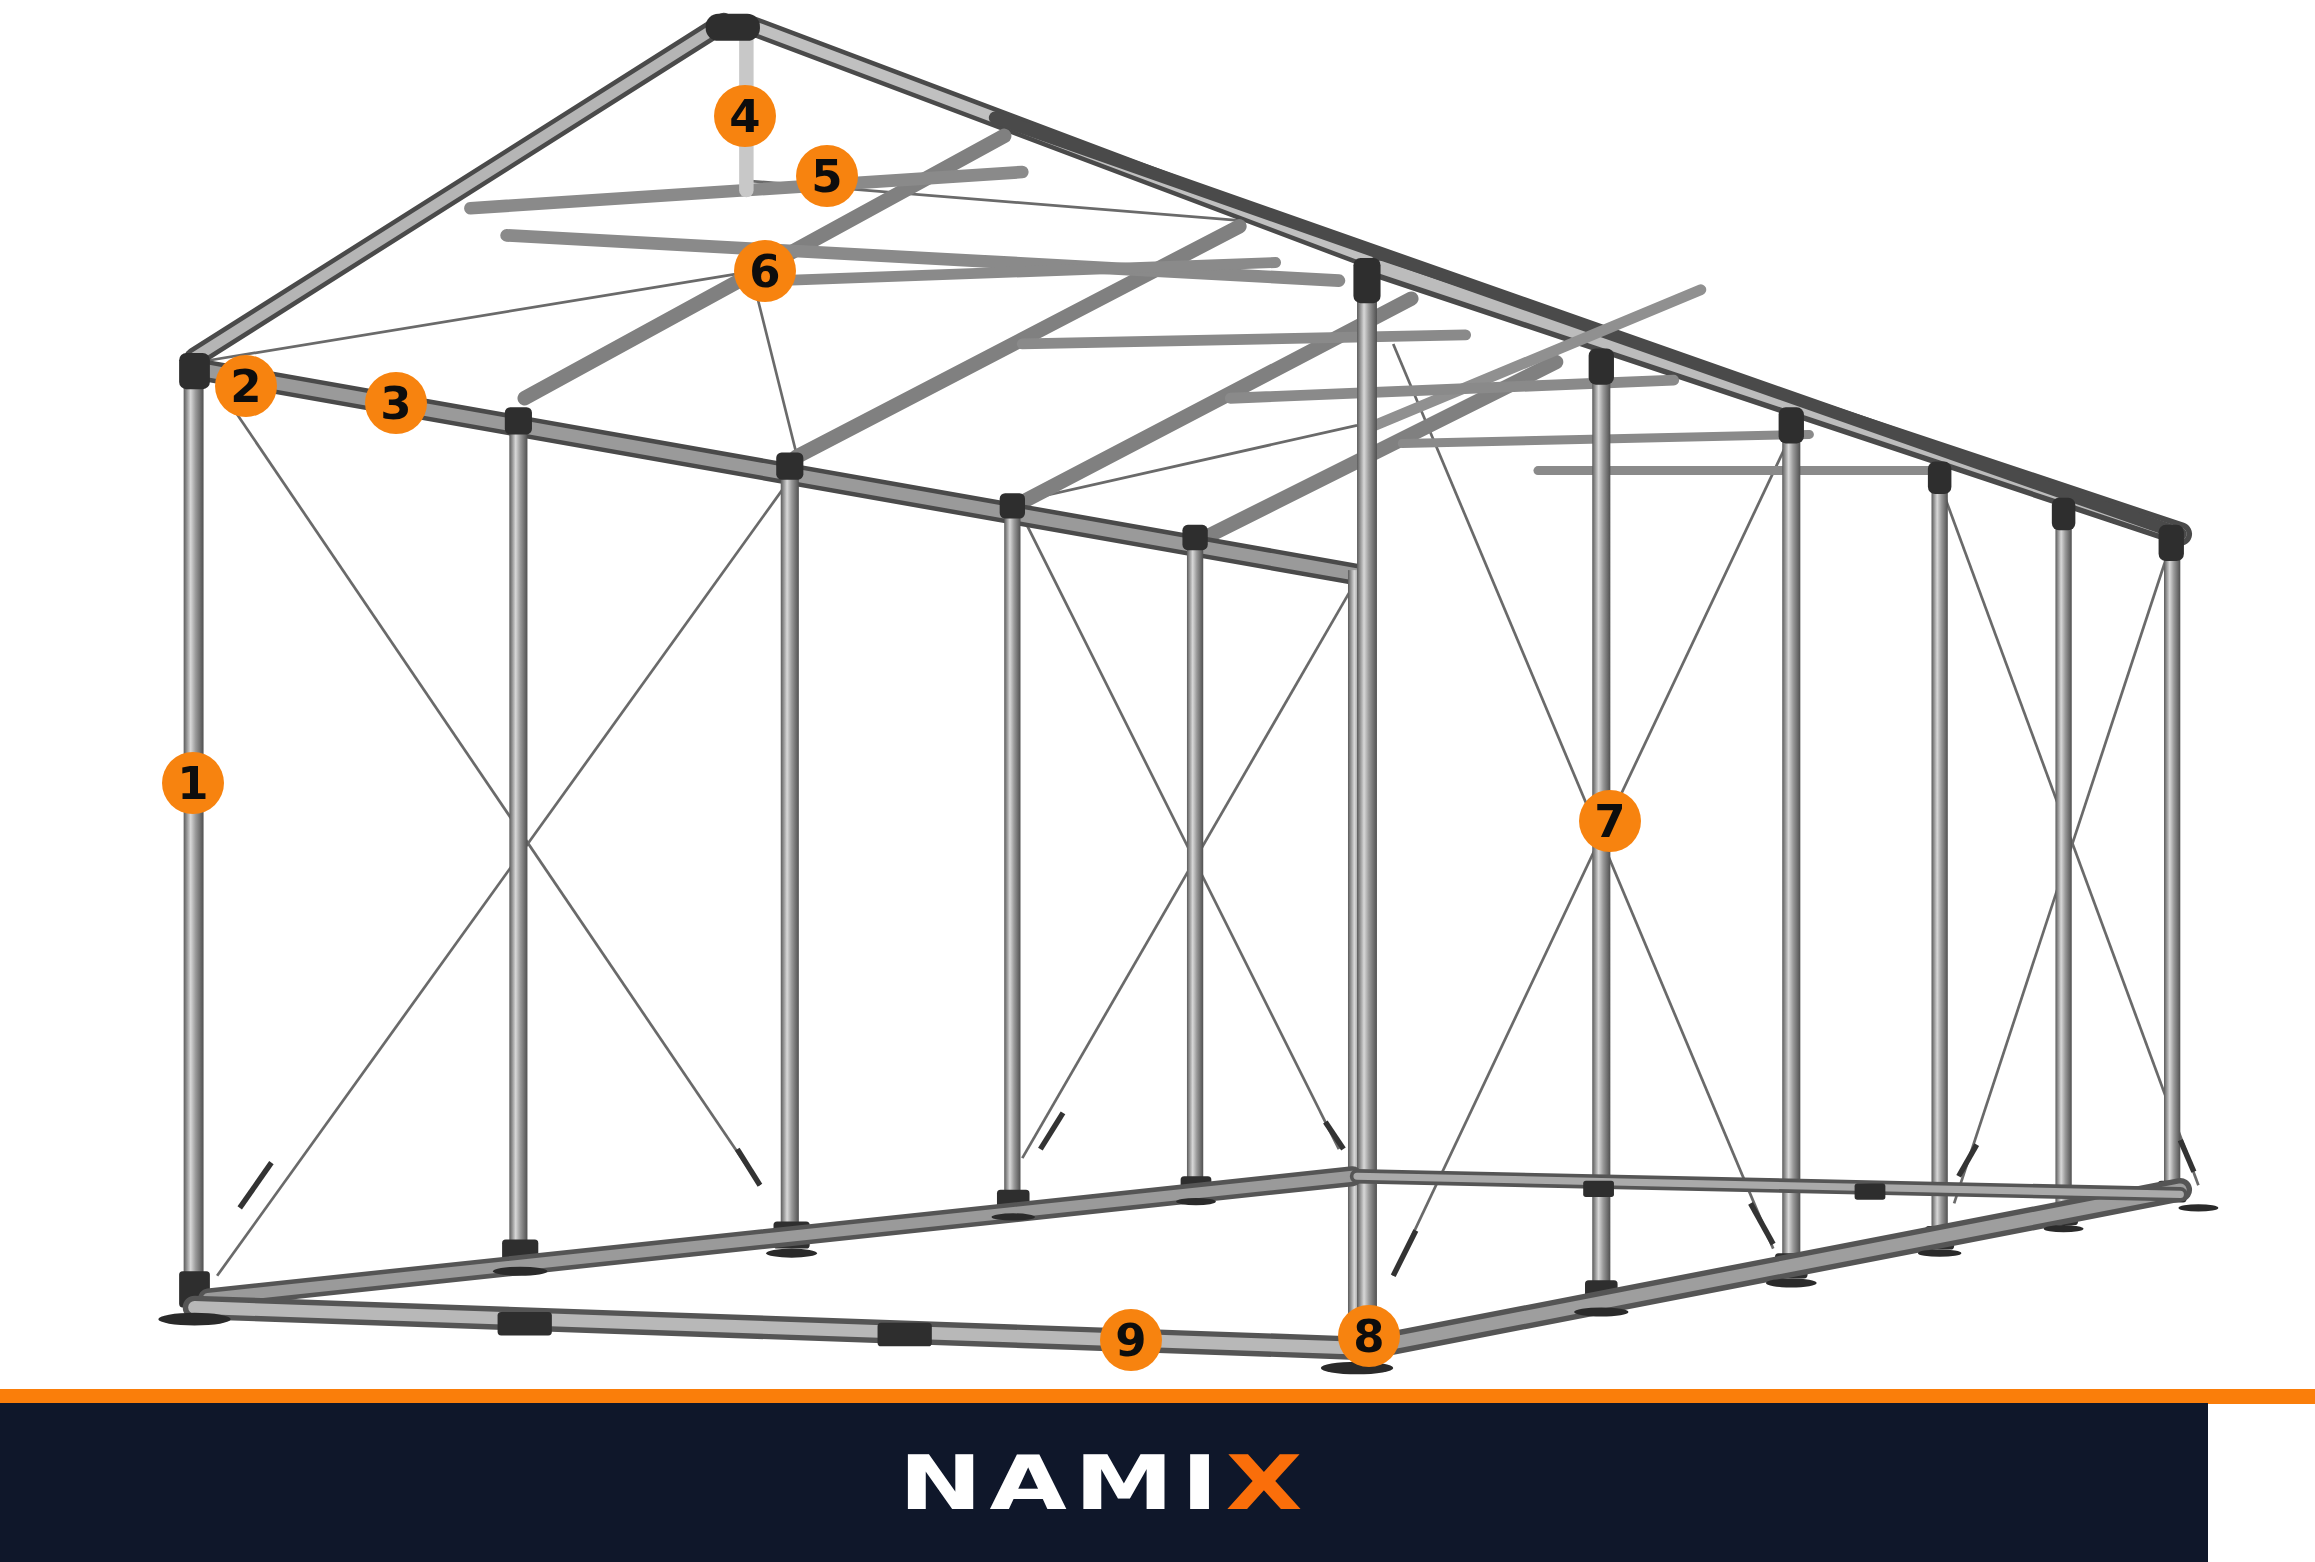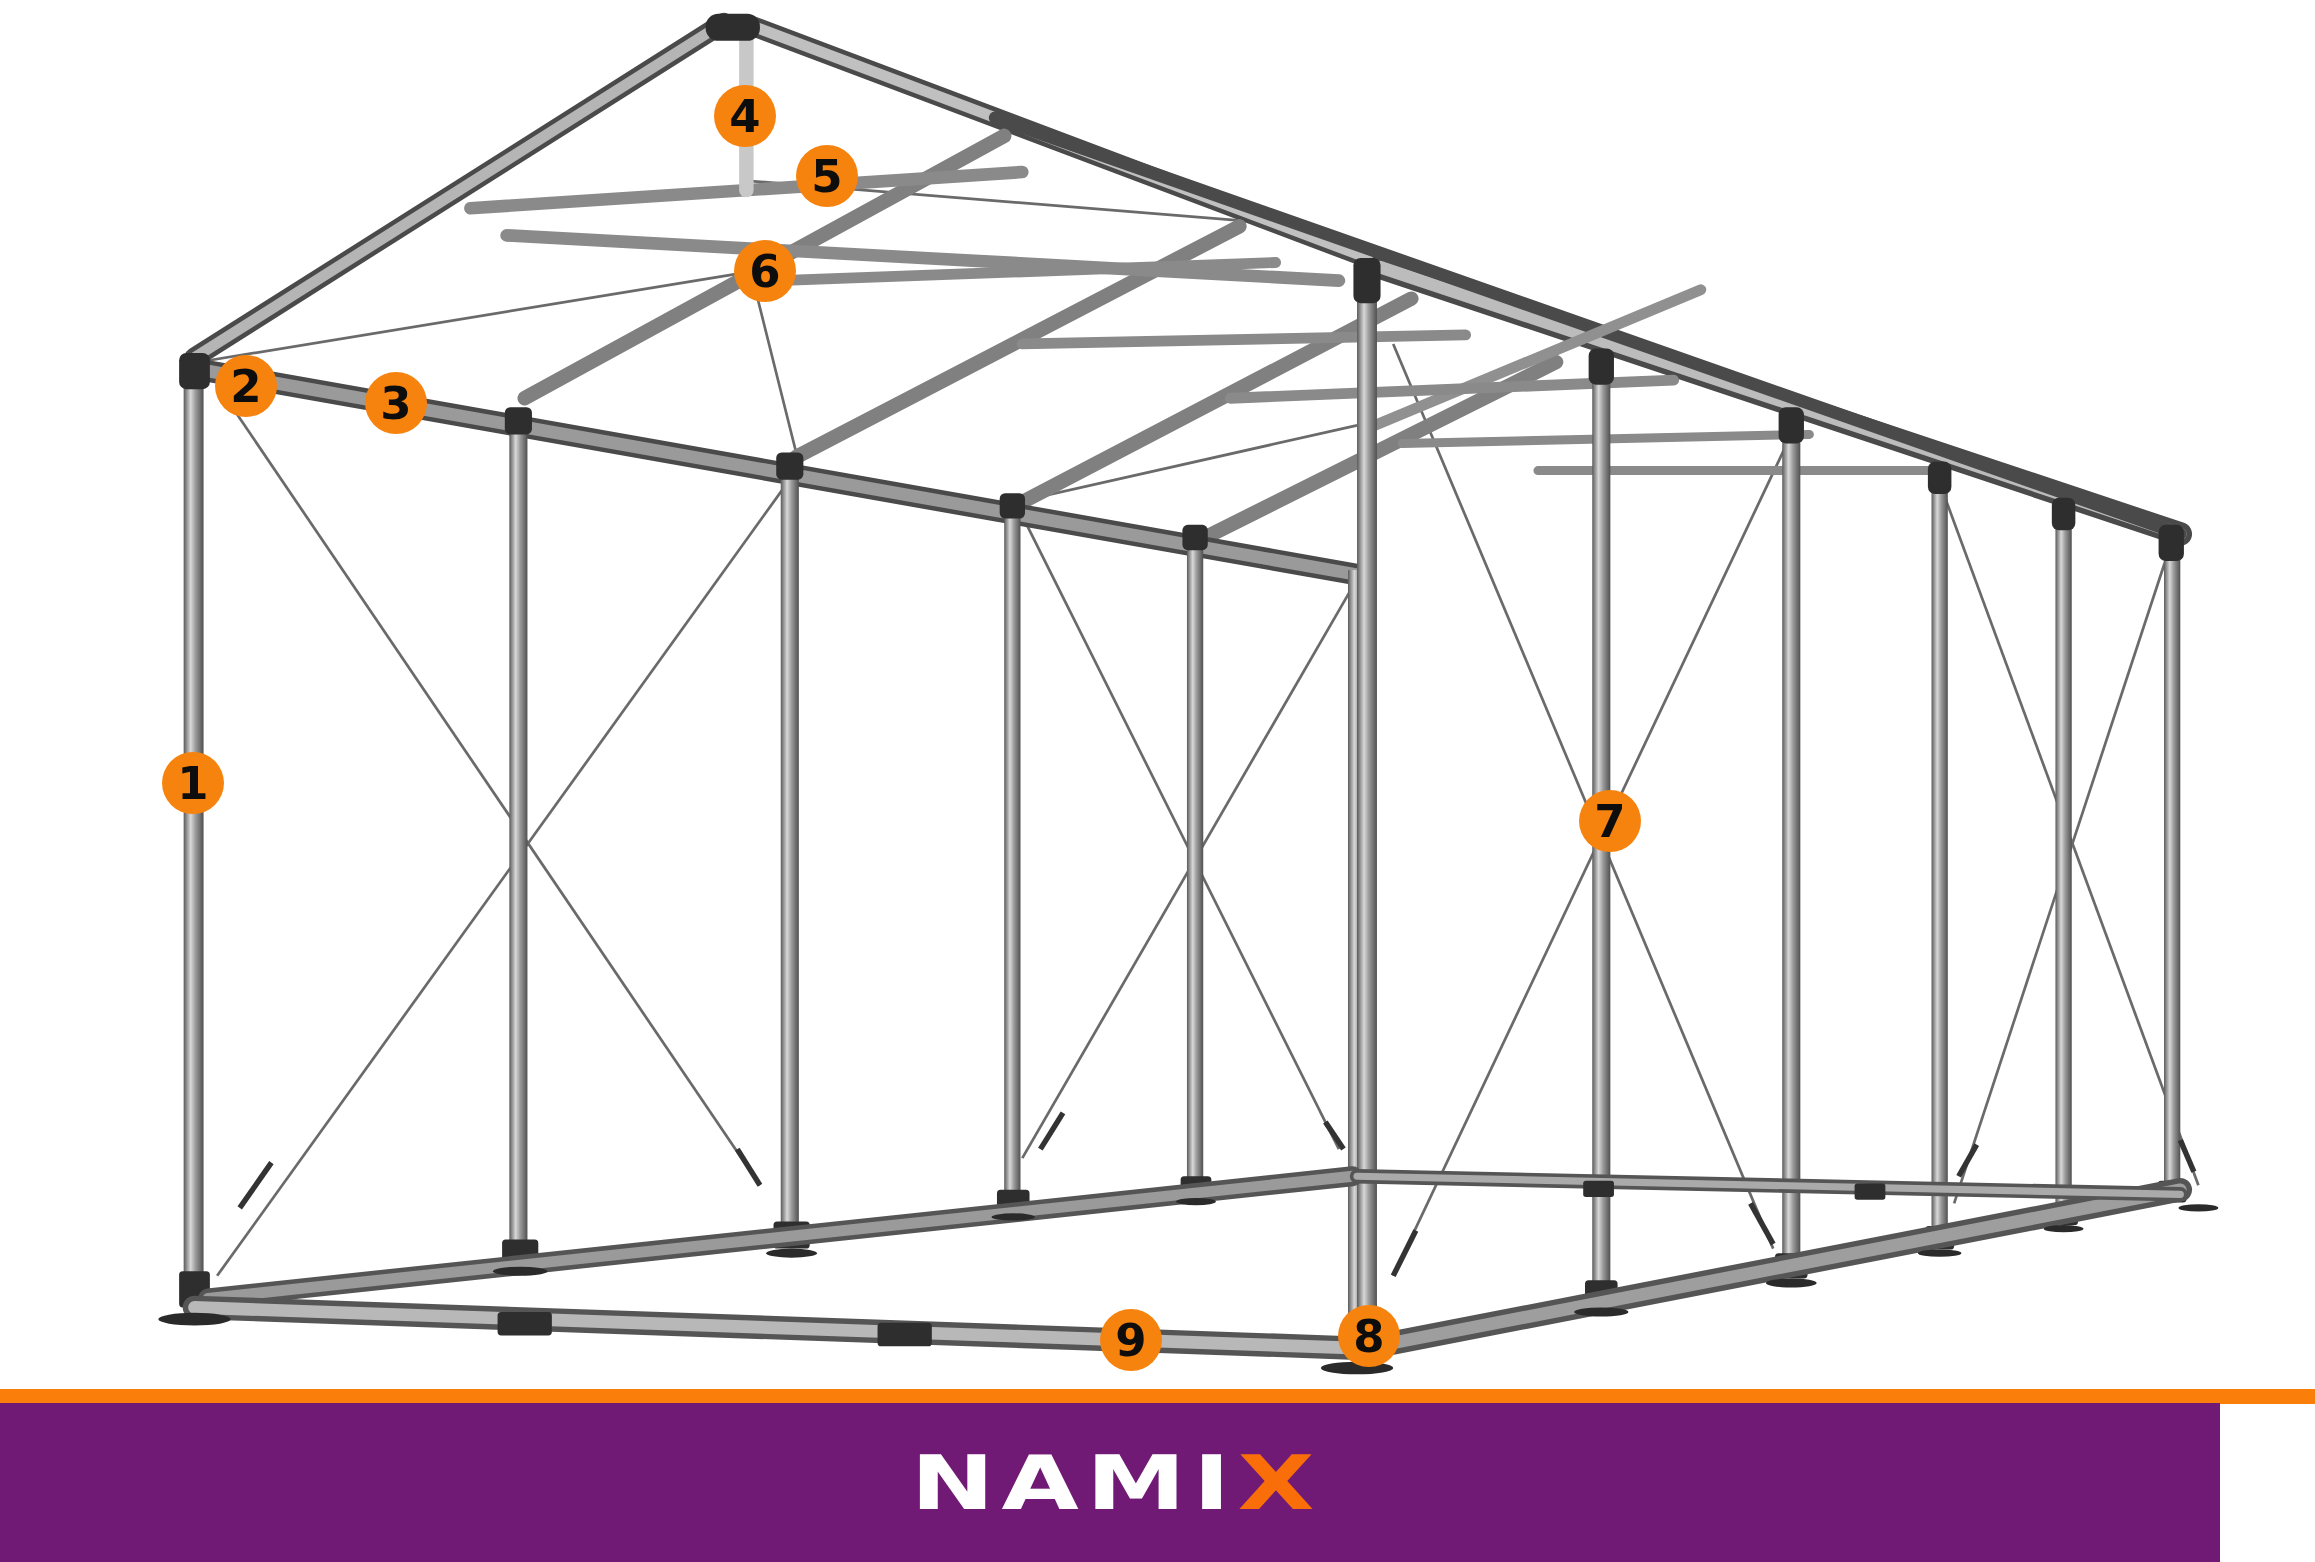--- a/index.html
+++ b/index.html
@@ -1,21 +1,21 @@
 <!DOCTYPE html>
 <html style="font-size:14.5px"><head>
 <meta charset="utf-8">
 <style>
   html, body { margin: 0; padding: 0; }
   body { width: 2316px; height: 1562px; background: #ffffff; position: relative; overflow: hidden; font-family: "DejaVu Sans", sans-serif; }
   #stage { position: absolute; left: 0; top: 0; width: 2316px; height: 1389px; background: #ffffff; }
   #frame-svg { position: absolute; left: 0; top: 0; width: 2316px; height: 1389px; }
   .badge { position: absolute; width: 62px; height: 62px; margin-left: -31px; margin-top: -31px; border-radius: 50%; background: #F7830F; color: #0d0d0d; display: flex; align-items: center; justify-content: center; font-family: "DejaVu Sans", sans-serif; font-weight: bold; font-size: 45px; line-height: 1; }
   #orange-stripe { position: absolute; left: 0; top: 1389px; width: 2316px; height: 14.5px; background: #FA7E0A; }
-  #footer { position: absolute; left: 0; top: 1403px; width: 2208px; height: 159px; background: #701a75; display: flex; align-items: center; justify-content: center; padding-left: 12px; }
+  #footer { position: absolute; left: 0; top: 1403px; width: 2208px; height: 159px; background: #0f172a; display: flex; align-items: center; justify-content: center; }
   #logo { font-family: "DejaVu Sans", sans-serif; font-weight: bold; font-size: 74px; letter-spacing: 5.4px; transform: scaleX(1.35); transform-origin: center; display: flex; }
   #logo .w { color: #ffffff; }
   #logo .o { color: #FA6E0A; }
 </style>
 </head>
 <body>
 
 <div id="stage">
   <svg id="frame-svg" viewBox="0 0 2560 1535" xmlns="http://www.w3.org/2000/svg">
     <defs>

